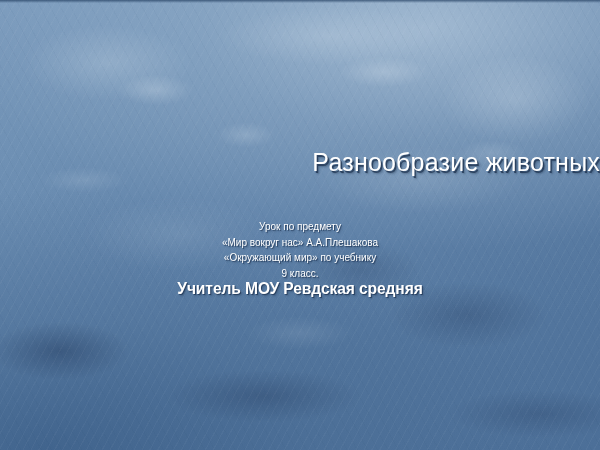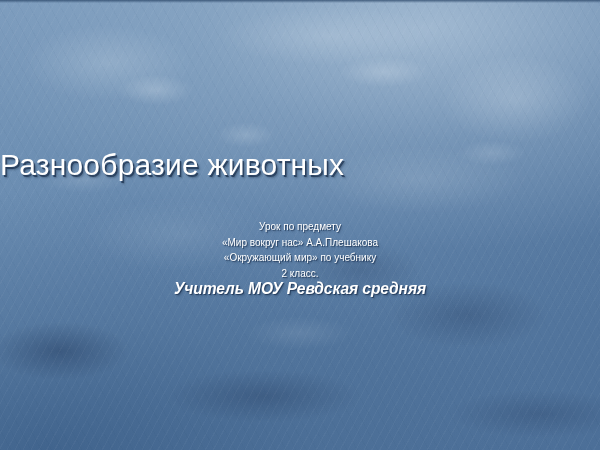--- a/index.html
+++ b/index.html
@@ -85,23 +85,23 @@
     position: absolute;
     inset: 0;
     z-index: 5;
   }
 
   .title {
     position: absolute;
     top: 148px;
     left: 0;
     width: 100%;
-    text-align: left;
+    text-align: right;
     color: #ffffff;
-    font-size: 30px;
+    font-size: 25px;
     font-weight: 400;
     letter-spacing: 0.2px;
     white-space: nowrap;
     text-shadow:
       1.5px 1.5px 0 rgba(24,44,72,0.70),
       2.5px 2.5px 2px rgba(24,44,72,0.38);
   }
 
   .subtitle {
     position: absolute;
@@ -119,21 +119,20 @@
     white-space: nowrap;
     text-shadow:
       1px 1px 0 rgba(26,47,76,0.62),
       1.6px 1.6px 1.6px rgba(26,47,76,0.30);
   }
 
   .sub-line.emph {
     font-size: 15.6px;
     line-height: 16.4px;
     font-weight: bold;
-    font-style: italic;
     letter-spacing: -0.1px;
     text-shadow:
       1px 1px 0 rgba(26,47,76,0.68),
       1.8px 1.8px 2px rgba(26,47,76,0.34);
   }
 </style>
 </head>
 <body>
 
 <div class="slide">
@@ -149,21 +148,21 @@
     <div class="title">Разнообразие животных</div>
 
     <div class="subtitle">
 
       <div class="sub-line">Урок по предмету</div>
 
       <div class="sub-line">«Мир вокруг нас» А.А.Плешакова</div>
 
       <div class="sub-line">«Окружающий мир» по учебнику</div>
 
-      <div class="sub-line">2 класс.</div>
+      <div class="sub-line">9 класс.</div>
 
       <div class="sub-line emph">Учитель МОУ Ревдская средняя</div>
 
 
 
     </div>
   </div>
 </div>
 
 </body></html>

